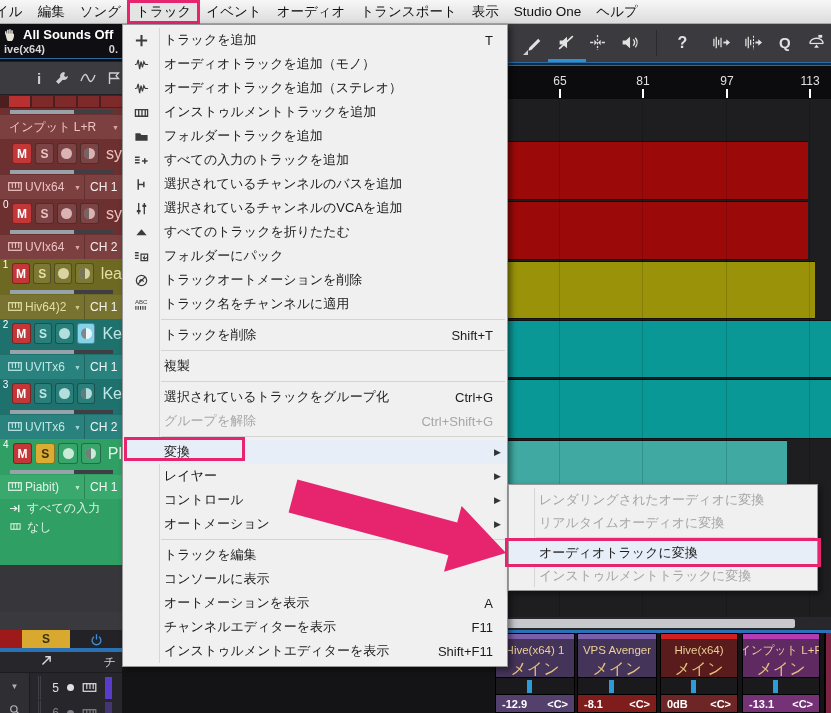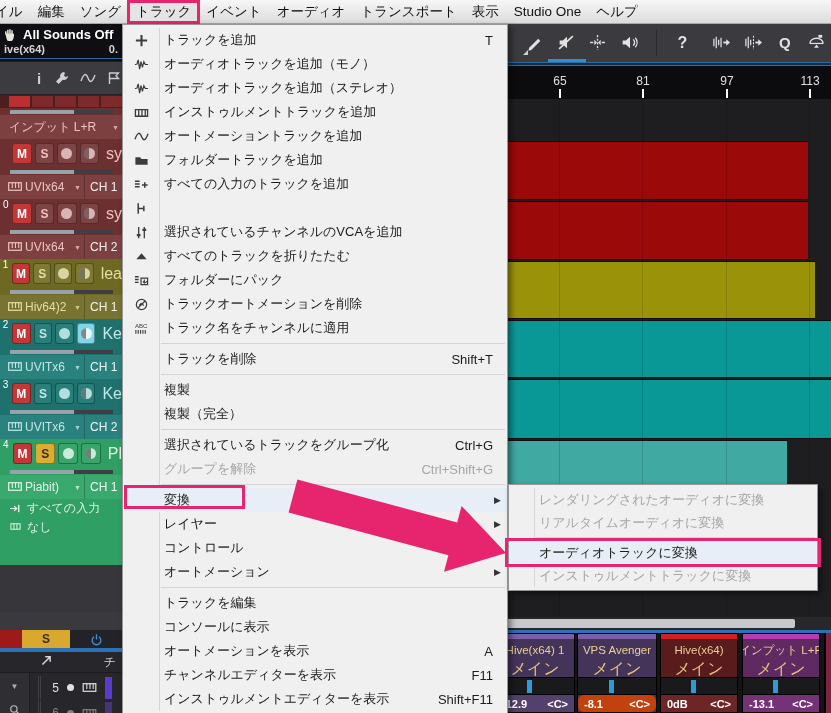--- a/index.html
+++ b/index.html
@@ -540,21 +540,21 @@
             <span>&lt;C&gt;</span>
           </div>
         </div>
         <div class="mx-ch" style="left: 455px; width: 80px; background: rgb(69, 52, 89); border: 1px solid rgb(0, 0, 0);">
           <div class="mx-strip" style="background: rgb(122, 95, 168);"></div>
           <div class="mx-name">VPS Avenger</div>
           <div class="mx-out">メイン</div>
           <div class="mx-fader">
             <div class="ftick"></div>
           </div>
-          <div class="mx-foot" style="background: #c2410c; border-radius: 6px;">
+          <div class="mx-foot" style="background: #7f1d1d;">
             <span>-8.1</span>
             <span>&lt;C&gt;</span>
           </div>
         </div>
         <div class="mx-ch" style="left: 538px; width: 78px; background: rgb(89, 27, 27); border: 1px solid rgb(0, 0, 0);">
           <div class="mx-strip" style="background: rgb(207, 31, 31);"></div>
           <div class="mx-name">Hive(x64)</div>
           <div class="mx-out">メイン</div>
           <div class="mx-fader">
             <div class="ftick"></div>
@@ -610,47 +610,40 @@
         <span class="mi-icon">
           <svg viewBox="0 0 16 16">
             <path d="M1.5 5h13v7h-13zM5 5v7M8.5 5v7M12 5v7" stroke="currentColor" fill="none" stroke-width="1.4"></path>
           </svg>
         </span>
         <span class="mi-label">インストゥルメントトラックを追加</span>
       </div>
       <div class="mi">
         <span class="mi-icon">
           <svg viewBox="0 0 16 16">
-            <path d="M1 11c3-8 5-8 7-3s4 5 7-3" stroke="currentColor" fill="none" stroke-width="1.4"></path>
-          </svg>
-        </span>
-        <span class="mi-label">オートメーショントラックを追加</span>
-      </div>
-      <div class="mi">
-        <span class="mi-icon">
-          <svg viewBox="0 0 16 16">
             <path d="M1.5 4.5h5l1.5 2h6.5v6h-13z" fill="currentColor"></path>
           </svg>
         </span>
         <span class="mi-label">フォルダートラックを追加</span>
       </div>
       <div class="mi">
         <span class="mi-icon">
           <svg viewBox="0 0 16 16">
             <path d="M1 4.5h5M1 7.5h5M1 10.5h5M11.5 5.5v6M8.5 8.5h6" stroke="currentColor" fill="none" stroke-width="1.6"></path>
           </svg>
         </span>
         <span class="mi-label">すべての入力のトラックを追加</span>
       </div>
       <div class="mi">
         <span class="mi-icon">
           <svg viewBox="0 0 16 16">
             <path d="M4.5 2.5v11M4.5 8h6M10.5 5v6" stroke="currentColor" fill="none" stroke-width="1.6"></path>
           </svg>
         </span>
+        <span class="mi-label">選択されているチャンネルのバスを追加</span>
       </div>
       <div class="mi">
         <span class="mi-icon">
           <svg viewBox="0 0 16 16">
             <path d="M5 2v12M11 2v12" stroke="currentColor" stroke-width="1.4"></path>
             <path d="M3 9.5h4v2.5H3zM9 4h4v2.5H9z" fill="currentColor"></path>
           </svg>
         </span>
         <span class="mi-label">選択されているチャンネルのVCAを追加</span>
       </div>
@@ -694,24 +687,20 @@
       <div class="mi">
         <span class="mi-icon"></span>
         <span class="mi-label">トラックを削除</span>
         <span class="mi-short">Shift+T</span>
       </div>
       <div class="msep"></div>
       <div class="mi">
         <span class="mi-icon"></span>
         <span class="mi-label">複製</span>
       </div>
-      <div class="mi">
-        <span class="mi-icon"></span>
-        <span class="mi-label">複製（完全）</span>
-      </div>
       <div class="msep"></div>
       <div class="mi">
         <span class="mi-icon"></span>
         <span class="mi-label">選択されているトラックをグループ化</span>
         <span class="mi-short">Ctrl+G</span>
       </div>
       <div class="mi disabled">
         <span class="mi-icon"></span>
         <span class="mi-label">グループを解除</span>
         <span class="mi-short">Ctrl+Shift+G</span>

